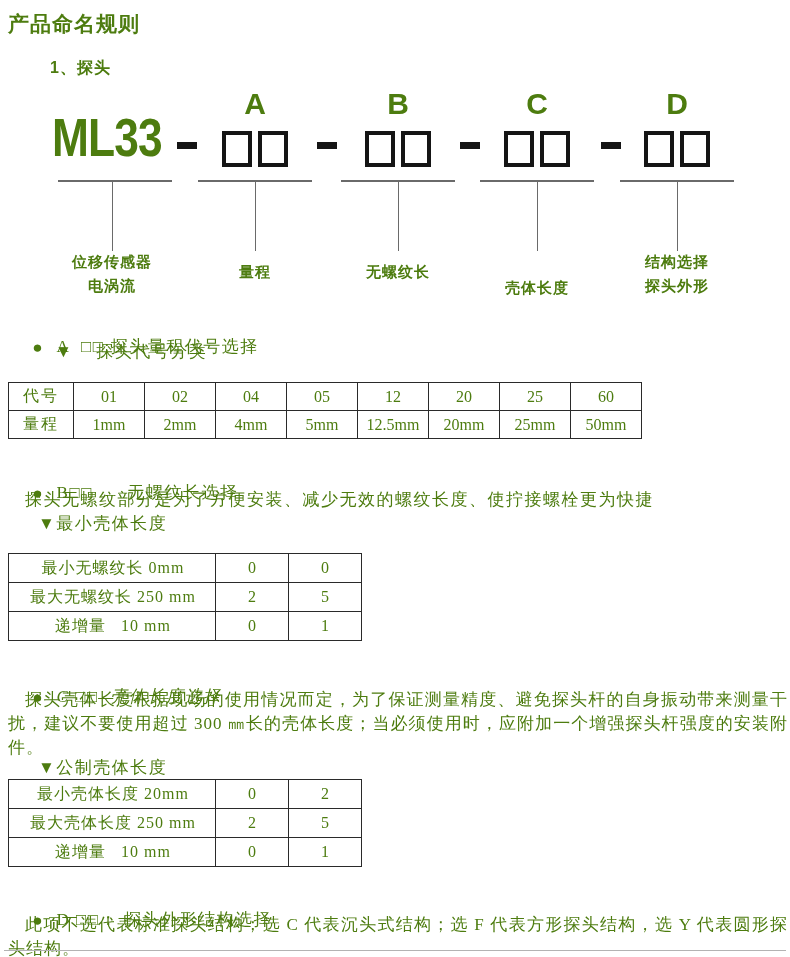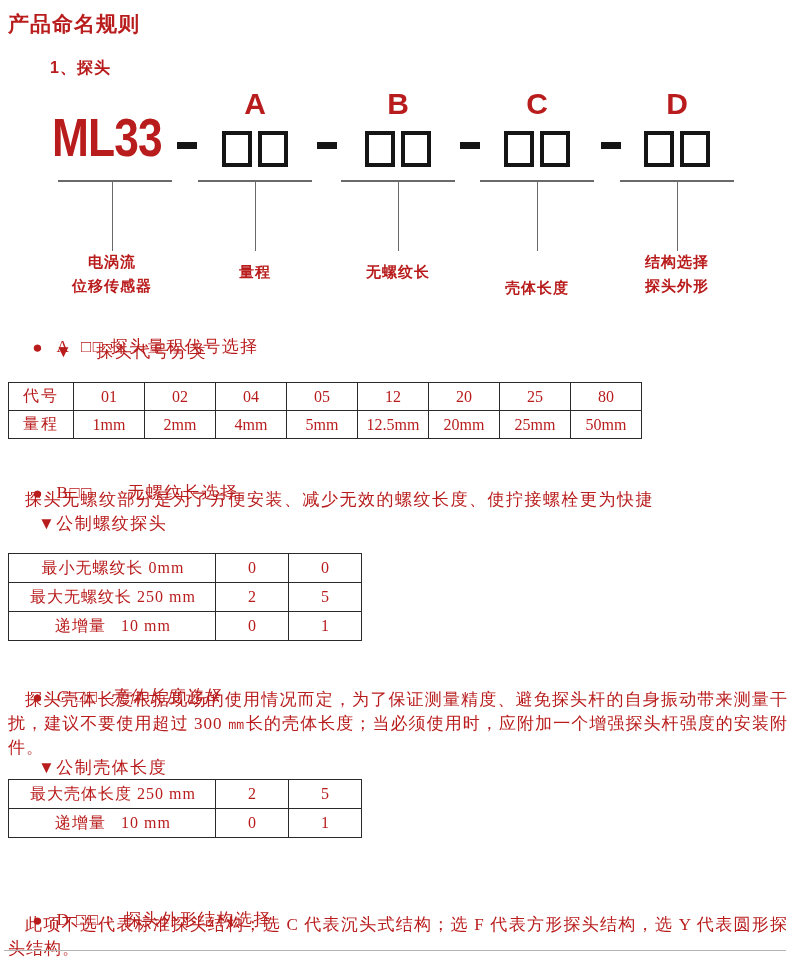--- a/index.html
+++ b/index.html
@@ -1,18 +1,18 @@
 <!DOCTYPE html>
 <html><head>
 <meta charset="utf-8">
 <style>
   html,body{margin:0;padding:0;background:#e8e8e8;}
   .page{
     position:relative; width:790px; height:957px; background:#ffffff;
-    font-family:"Liberation Serif","DejaVu Serif",serif; color:#b91c1c;
+    font-family:"Liberation Serif","DejaVu Serif",serif; color:#4d7c0f;
     overflow:hidden; margin:0 auto;
   }
   .abs{position:absolute;}
   .doc-title{
     left:8px; top:10px; font-family:"Liberation Sans","DejaVu Sans",sans-serif;
     font-weight:bold; font-size:21px; letter-spacing:1px;
   }
   .sec-no{
     left:50px; top:58px; font-weight:bold; font-size:16px; letter-spacing:1px;
     font-family:"Liberation Sans","DejaVu Sans",sans-serif;
@@ -89,22 +89,22 @@
     <div class="abs dg-hline" style="left:480px;"></div>
     <div class="abs dg-hline" style="left:620px;"></div>
 
     <div class="abs dg-vline" style="left:112px;"></div>
     <div class="abs dg-vline" style="left:255px;"></div>
     <div class="abs dg-vline" style="left:398px;"></div>
     <div class="abs dg-vline" style="left:537px;"></div>
     <div class="abs dg-vline" style="left:677px;"></div>
 
     <div class="abs dg-label" style="left:37px; top:250px;">
+      <div>位移传感器</div>
       <div>电涡流</div>
-      <div>位移传感器</div>
     </div>
     <div class="abs dg-label" style="left:180px; top:260px;">
       <div>量程</div>
     </div>
     <div class="abs dg-label" style="left:323px; top:260px;">
       <div>无螺纹长</div>
     </div>
     <div class="abs dg-label" style="left:462px; top:260px;margin-top:16px;">
       <div>壳体长度</div>
     </div>
@@ -123,41 +123,41 @@
     <tbody>
         <tr>
       <td class="lbl">代号</td>
       <td>01</td>
       <td>02</td>
       <td>04</td>
       <td>05</td>
       <td>12</td>
       <td>20</td>
       <td>25</td>
-      <td>80</td>
+      <td>60</td>
     </tr>
     <tr>
       <td class="lbl">量程</td>
       <td>1mm</td>
       <td>2mm</td>
       <td>4mm</td>
       <td>5mm</td>
       <td>12.5mm</td>
       <td>20mm</td>
       <td>25mm</td>
       <td>50mm</td>
     </tr>
   </tbody>
     </table>
 
   <div class="abs single-line" style="left:25px; top:488px;">探头无螺纹部分是为了方便安装、减少无效的螺纹长度、使拧接螺栓更为快捷</div>
   <div class="abs bullet-line" style="left:10px; top:463px;">
     <span class="bullet-dot">●</span><span>B□□      无螺纹长选择</span>
   </div>
-  <div class="abs sub-line" style="left:38px; top:512px;">▼公制螺纹探头</div>
+  <div class="abs sub-line" style="left:38px; top:512px;">▼最小壳体长度</div>
 
   <table class="abs t-small" style="left:8px; top:553px; width:344px;">
     <tbody>
         <tr>
       <td class="lbl">最小无螺纹长 0mm</td>
       <td class="num">0</td>
       <td class="num">0</td>
     </tr>
     <tr>
       <td class="lbl">最大无螺纹长 250 mm</td>
@@ -173,20 +173,25 @@
     </table>
 
   <div class="abs bullet-line" style="left:10px; top:667px;font-style:italic;">
     <span class="bullet-dot">●</span><span>C □□  壳体长度选择</span>
   </div>
   <div class="abs para" style="left:8px; top:688px;">探头壳体长度根据现场的使用情况而定，为了保证测量精度、避免探头杆的自身振动带来测量干扰，建议不要使用超过 300 ㎜长的壳体长度；当必须使用时，应附加一个增强探头杆强度的安装附件。</div>
   <div class="abs sub-line" style="left:38px; top:740px;margin-top:16px;">▼公制壳体长度</div>
 
   <table class="abs t-small" style="left:8px; top:779px; width:344px;">
     <tbody>
+        <tr>
+      <td class="lbl">最小壳体长度 20mm</td>
+      <td class="num">0</td>
+      <td class="num">2</td>
+    </tr>
     <tr>
       <td class="lbl">最大壳体长度 250 mm</td>
       <td class="num">2</td>
       <td class="num">5</td>
     </tr>
     <tr>
       <td class="lbl">递增量   10 mm</td>
       <td class="num">0</td>
       <td class="num">1</td>
     </tr>

